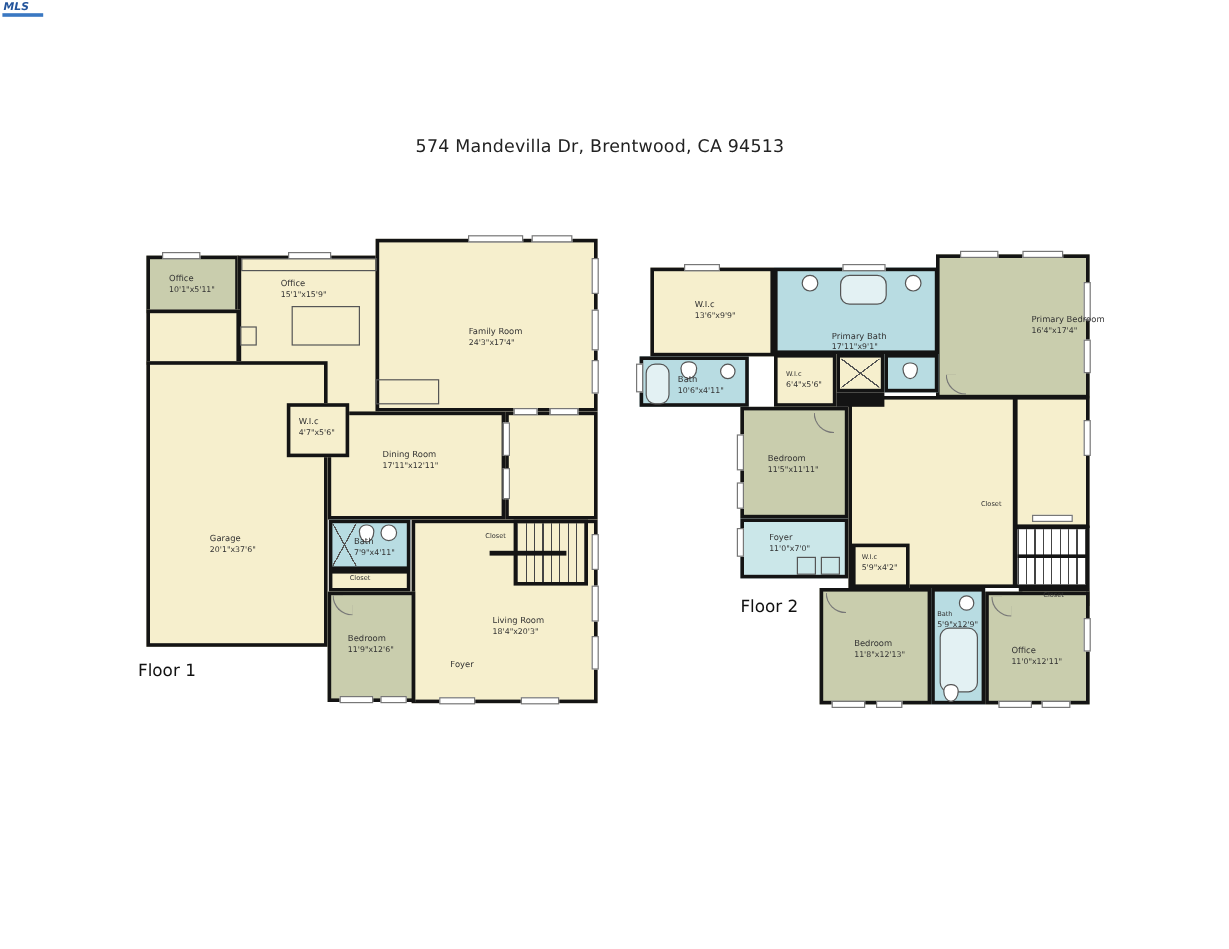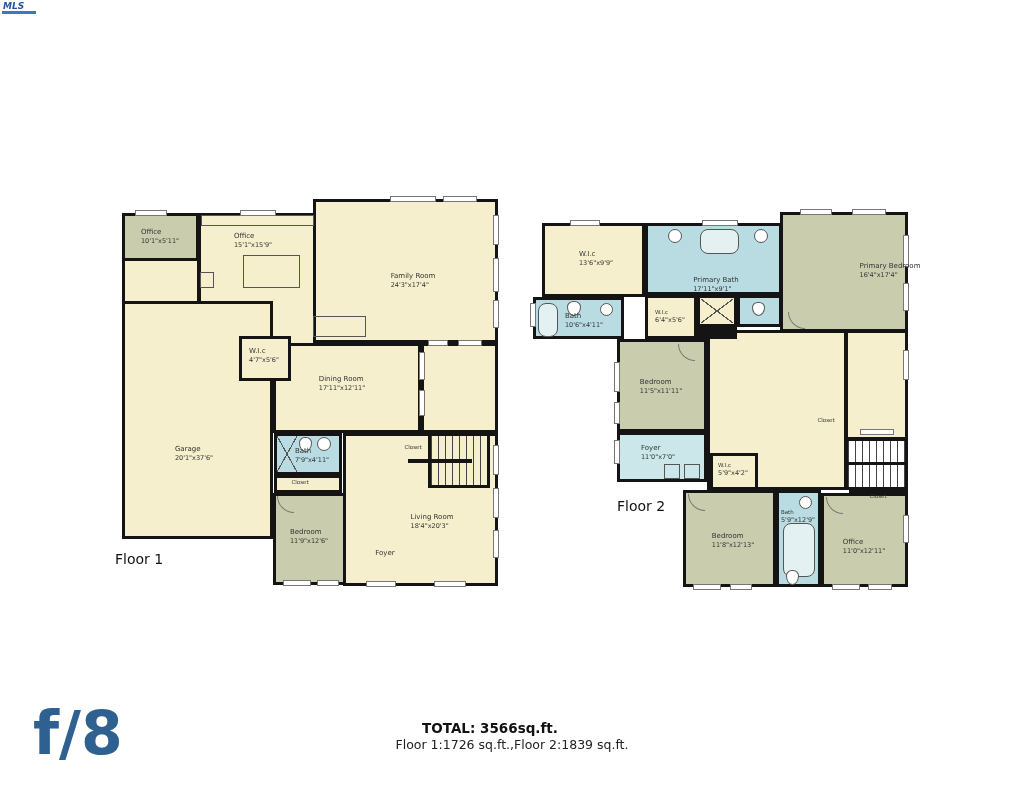--- a/index.html
+++ b/index.html
@@ -48,20 +48,21 @@
 </head>
 <body>
 
 <div class="canvas">
 
   <div class="mls">
     <span class="mlstxt">MLS</span>
     <span class="mlsbar"></span>
   </div>
 
+  <div class="title">574 Mandevilla Dr, Brentwood, CA 94513</div>
 
   <div class="room sage" style="left:122px;top:213px;width:77px;height:48px"></div>
   <div class="room cream" style="left:198px;top:213px;width:118px;height:133px"></div>
   <div class="room cream" style="left:313px;top:199px;width:185px;height:144px"></div>
   <div class="room cream" style="left:122px;top:258px;width:78px;height:46px"></div>
   <div class="room cream" style="left:122px;top:301px;width:151px;height:238px"></div>
   <div class="room cream" style="left:273px;top:343px;width:148px;height:90px"></div>
   <div class="room cream" style="left:421px;top:343px;width:77px;height:90px"></div>
   <div class="room cream" style="left:239px;top:336px;width:52px;height:45px"></div>
   <div class="room cream" style="left:343px;top:433px;width:155px;height:153px"></div>
@@ -251,17 +252,14 @@
     <div class="rname">Bath</div>
       <div class="rdims">5'9"x12'9"</div>
     </div>
   <div class="rlabel" style="left:864px;top:547px">
     <div class="rname">Office</div>
       <div class="rdims">11'0"x12'11"</div>
     </div>
 
   <div class="floorname" style="left:617px;top:498px">Floor 2</div>
 
-  <div class="total">TOTAL: 3566sq.ft.</div>
-  <div class="breakdown">Floor 1:1726 sq.ft.,Floor 2:1839 sq.ft.</div>
-  <div class="brand">f/8</div>
 
 </div>
 
 </body></html>

